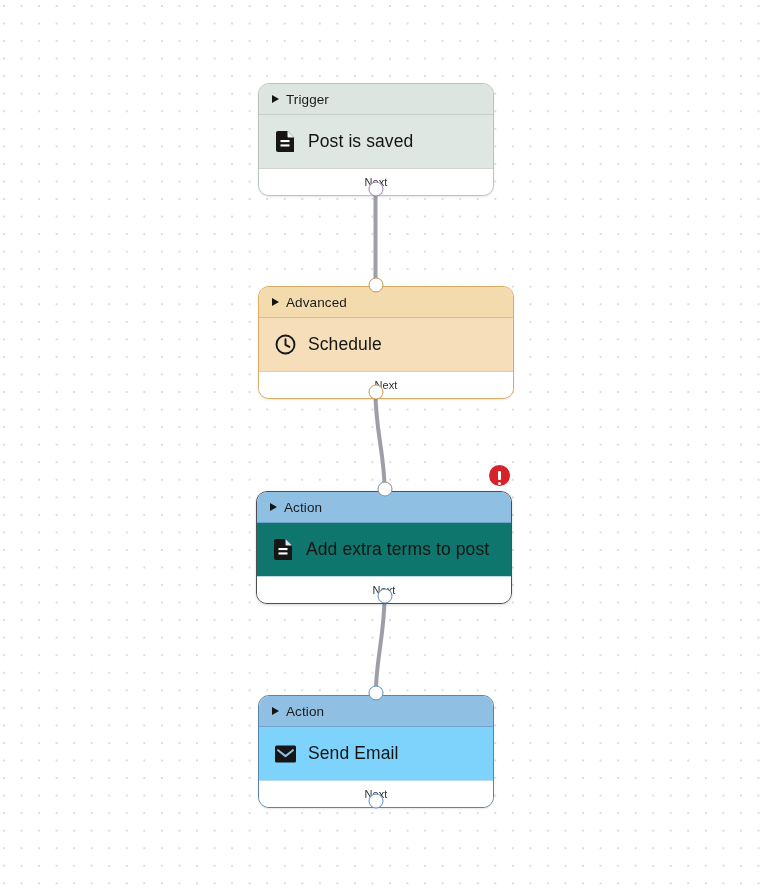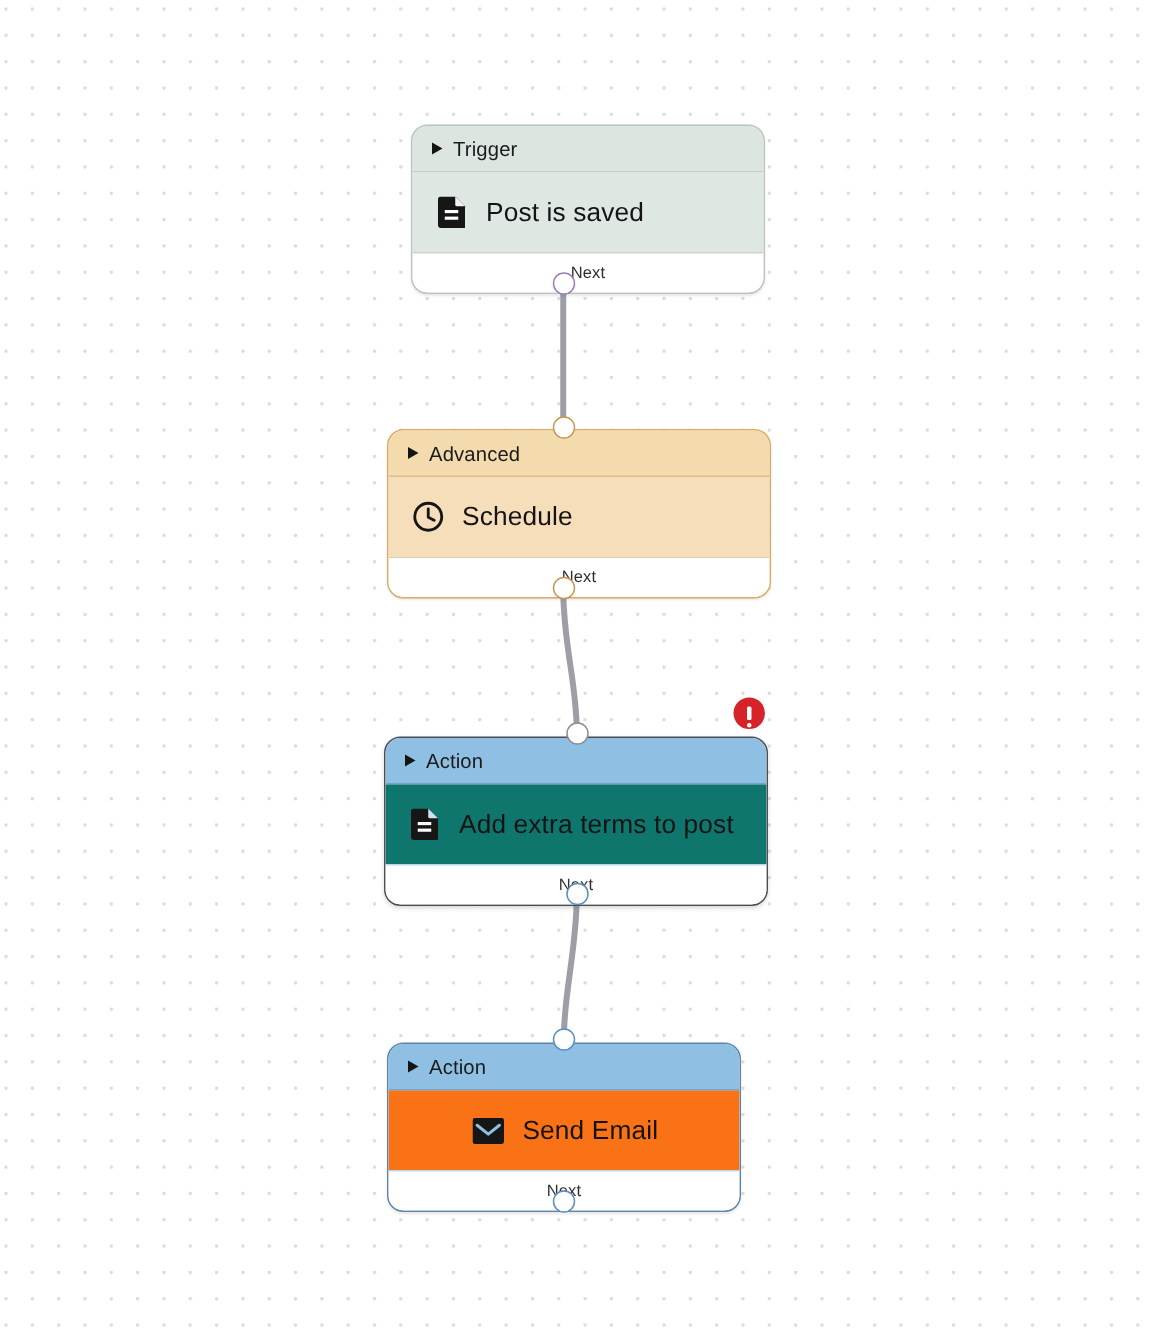--- a/index.html
+++ b/index.html
@@ -89,21 +89,21 @@
     display: flex;
     align-items: center;
     justify-content: center;
     font-size: 11px;
     color: #2e2e2e;
     letter-spacing: .1px;
   }
 
   
   .n-trigger {
-    left: 274px;
+    left: 258px;
     top: 83px;
     width: 236px;
     border: 1px solid #b9c4bd;
     box-shadow: 0 1px 2px rgba(0,0,0,.10);
   }
   .n-trigger .node-head { background: #dde5e0; border-bottom: 1px solid #c6cfc9; }
   .n-trigger .node-body { background: #dfe7e2; }
   .n-trigger .node-foot { border-top: 1px solid #d2d2d2; }
 
   
@@ -132,21 +132,21 @@
 
   
   .n-action {
     left: 258px;
     top: 695px;
     width: 236px;
     border: 1px solid #5b84a8;
     box-shadow: 0 1px 2px rgba(0,0,0,.10);
   }
   .n-action .node-head { background: #8fc0e4; border-bottom: 1px solid #6ea5cd; }
-  .n-action .node-body { background: #f97316; justify-content: center; }
+  .n-action .node-body { background: #7dd3fc; }
   .n-action .node-foot { border-top: 1px solid #bcd8ec; }
 
   
   .port {
     position: absolute;
     width: 15px;
     height: 15px;
     border-radius: 50%;
     background: #ffffff;
     box-sizing: border-box;

